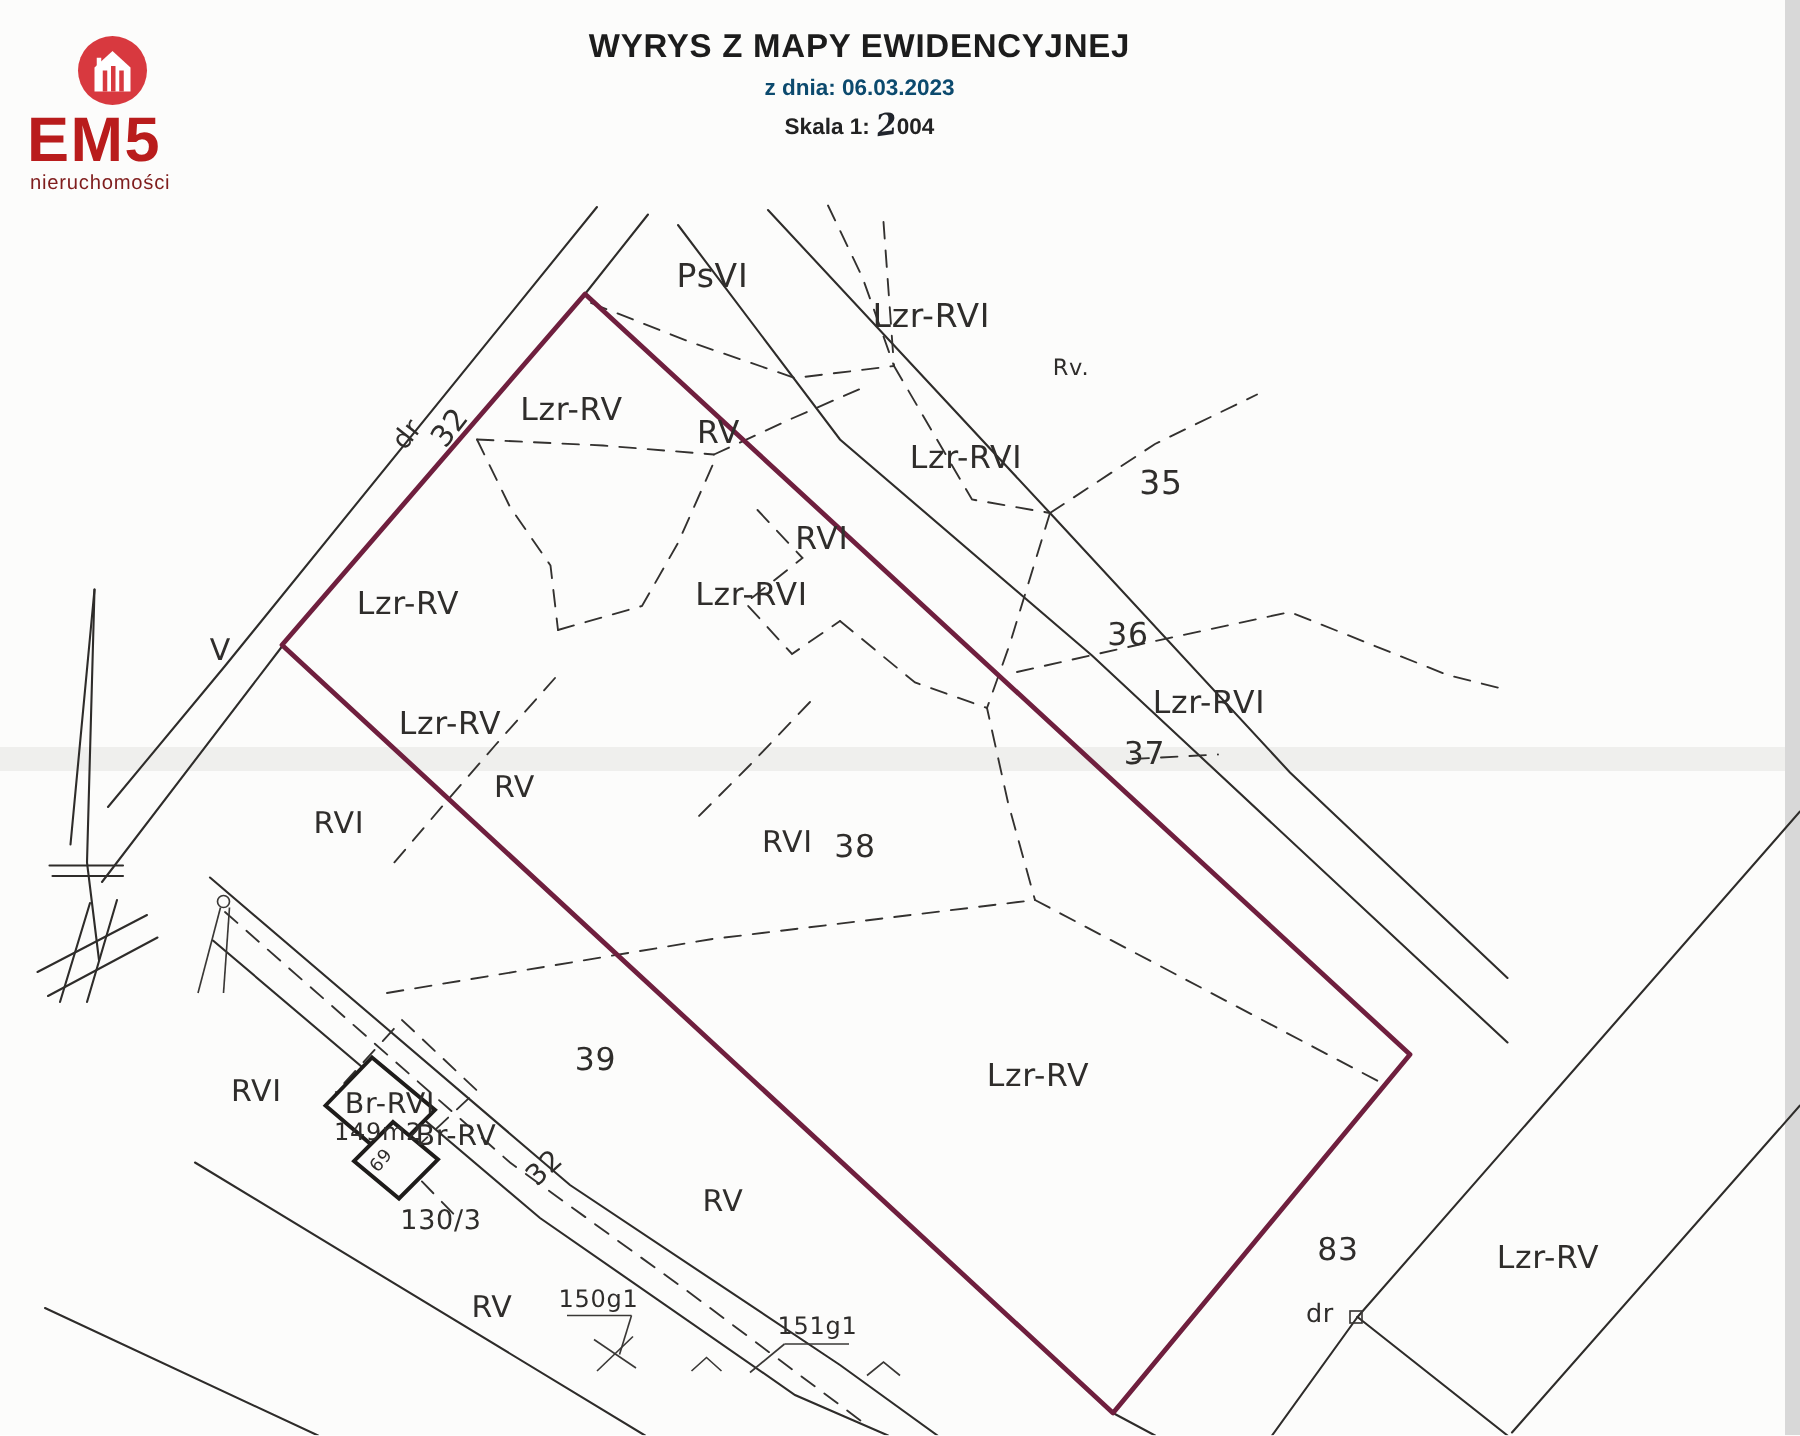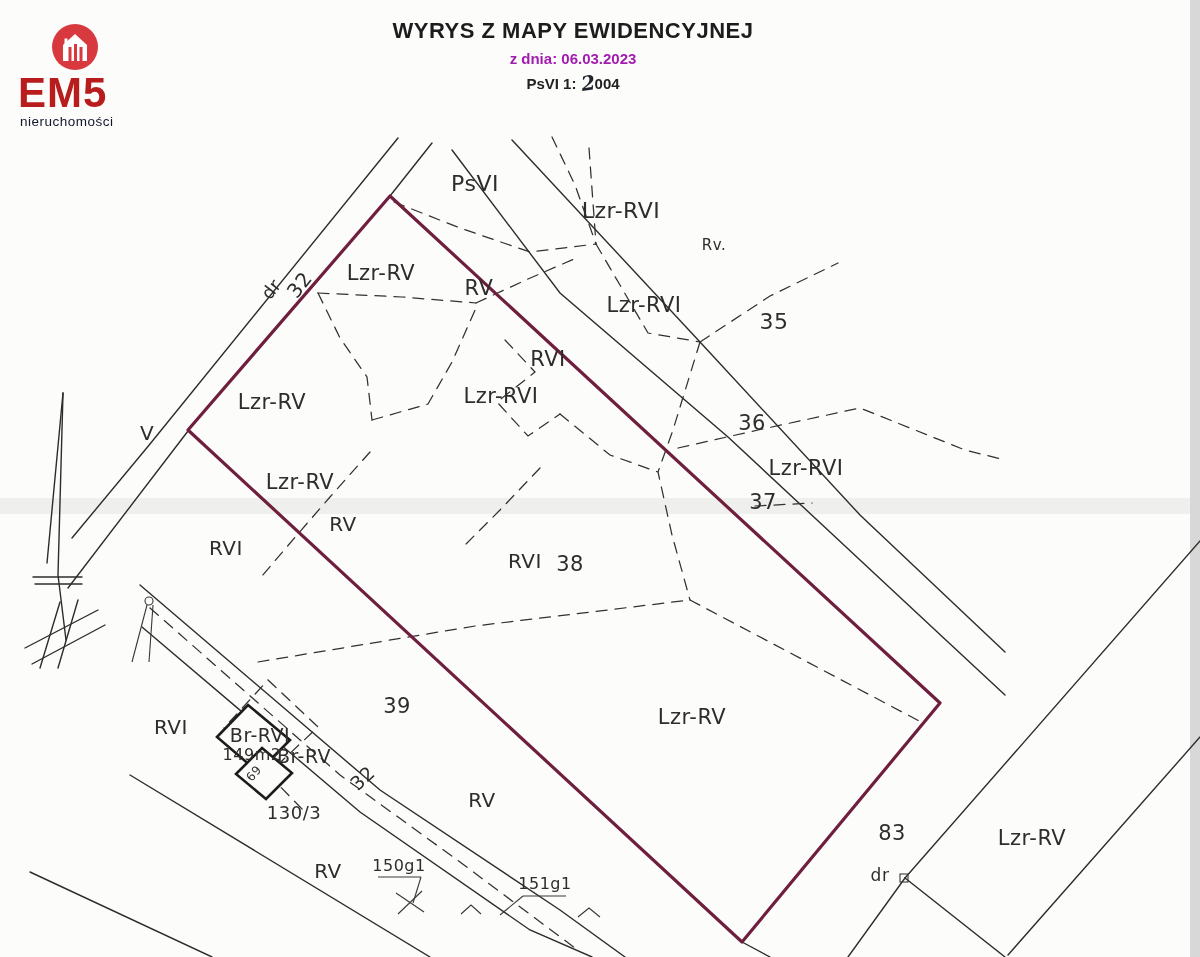--- a/index.html
+++ b/index.html
@@ -2,25 +2,25 @@
 <html><head>
 <meta charset="utf-8">
 <style>
   html,body{margin:0;padding:0;background:#ffffff;}
   .page{position:relative;width:1200px;height:957px;background:#fcfcfb;overflow:hidden;
         font-family:"Liberation Sans", sans-serif;}
   
   .logo{position:absolute;left:14px;top:10px;width:180px;}
   .logo-brand{position:absolute;left:4px;top:62px;font-size:42px;font-weight:bold;
               letter-spacing:1px;color:#b91c1c;line-height:1;}
-  .logo-sub{position:absolute;left:6px;top:104px;font-size:13.5px;color:#0f172a;letter-spacing:.5px;}
+  .logo-sub{position:absolute;left:6px;top:104px;font-size:13.5px;color:#7f1d1d;letter-spacing:.5px;}
   
   .header{position:absolute;left:0;top:0;width:1146px;text-align:center;color:#1c1c1c;}
   .title{margin-top:18px;font-size:22px;font-weight:bold;letter-spacing:.5px;}
-  .dateline{margin-top:6px;font-size:15px;font-weight:bold;color:#a21caf;}
+  .dateline{margin-top:6px;font-size:15px;font-weight:bold;color:#0c4a6e;}
   .scaleline{margin-top:3px;font-size:15px;font-weight:bold;color:#222;}
   .handwritten{font-family:"DejaVu Serif", serif;font-style:italic;font-size:20px;
                display:inline-block;transform:rotate(-8deg) translateY(1px);color:#20242c;}
   
   #map-svg{position:absolute;left:0;top:0;}
   #map-svg .solid{stroke:#2e2c2a;stroke-width:1.4;fill:none;stroke-linecap:round;}
   #map-svg .thin{stroke:#3a3836;stroke-width:1.1;fill:none;}
   #map-svg .dashed{stroke:#33312f;stroke-width:1.25;fill:none;stroke-dasharray:11 8;stroke-linecap:round;}
   #map-svg .boundary{fill:none;stroke-width:3.2;stroke-linejoin:round;}
   #map-svg .building{fill:#fcfcfb;stroke:#1e1c1a;stroke-width:2.6;stroke-linejoin:miter;}
@@ -41,21 +41,21 @@
       <rect x="65.5" y="37" width="3" height="14" fill="#d8393f"></rect>
     </svg>
     <div class="logo-brand">EM5</div>
     <div class="logo-sub">nieruchomości</div>
   </div>
 
   <div class="header">
     <div class="title">WYRYS Z MAPY EWIDENCYJNEJ</div>
     <div class="dateline">z dnia: 06.03.2023</div>
     <div class="scaleline">
-      <span>PsVI 1:</span>
+      <span>Skala 1:</span>
       <span class="handwritten">2</span><span>004</span>
     </div>
   </div>
 
   <svg id="map-svg" width="1200" height="957" viewBox="0 0 1200 957">
 
     <g>
       <rect x="0" y="498" width="1200" height="16" fill="#ebebea" opacity="0.8"></rect>
       <rect x="1190" y="0" width="10" height="957" fill="#d8d8d8"></rect>
     </g>

